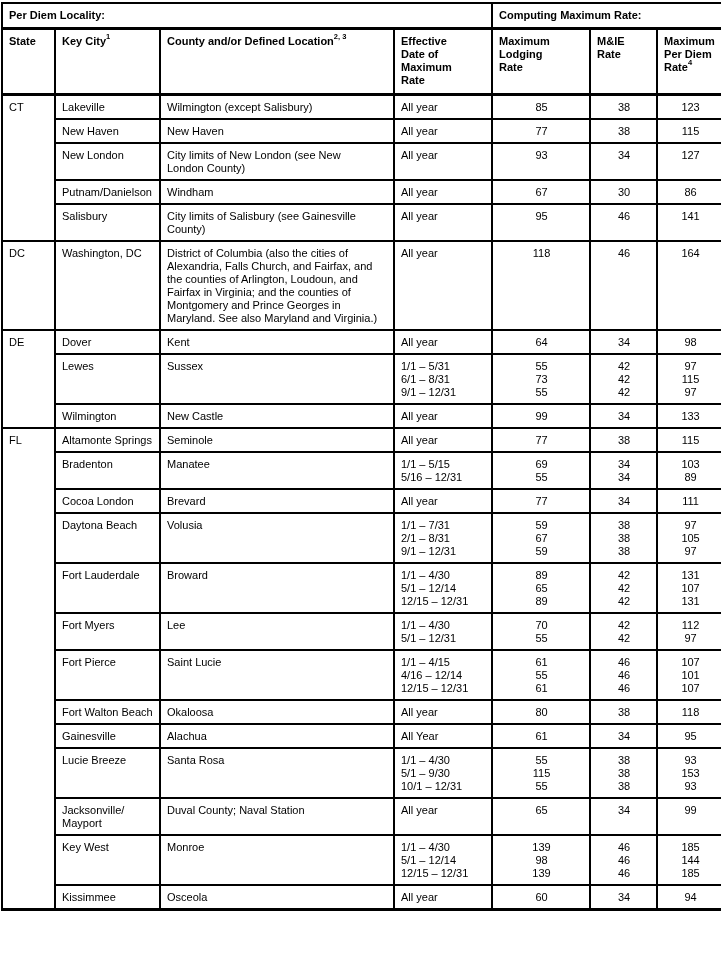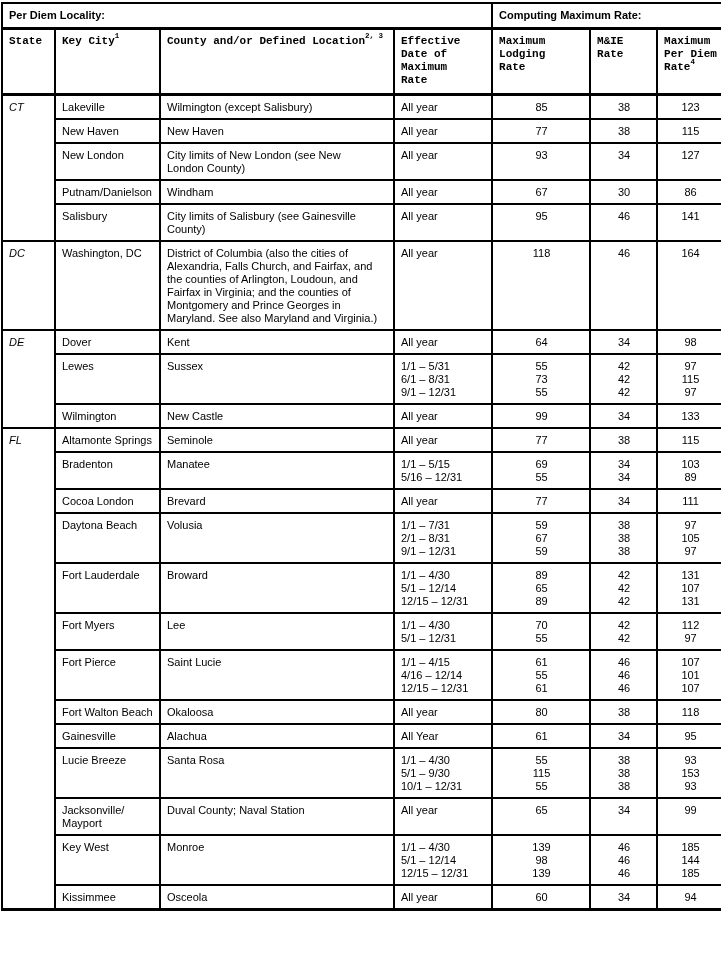--- a/index.html
+++ b/index.html
@@ -35,25 +35,24 @@
     text-align: left;
     font-weight: bold;
   }
   tr.group-header-row th {
     height: 25px;
     border-bottom-width: 3px;
   }
   tr.column-header-row th {
     height: 66px;
     border-bottom-width: 3px;
-    font-family: Liberation Mono, monospace;
   }
   .pre { white-space: pre-line; }
   td.num { text-align: center; padding-left: 2px; padding-right: 2px; }
-  td.state-cell { font-size: 11px; font-style: italic; }
+  td.state-cell { font-size: 11px; }
   sup {
     font-size: 7.5px;
     line-height: 0;
     position: relative;
     top: -1px;
     vertical-align: super;
   }
 </style>
 </head>
 <body>

